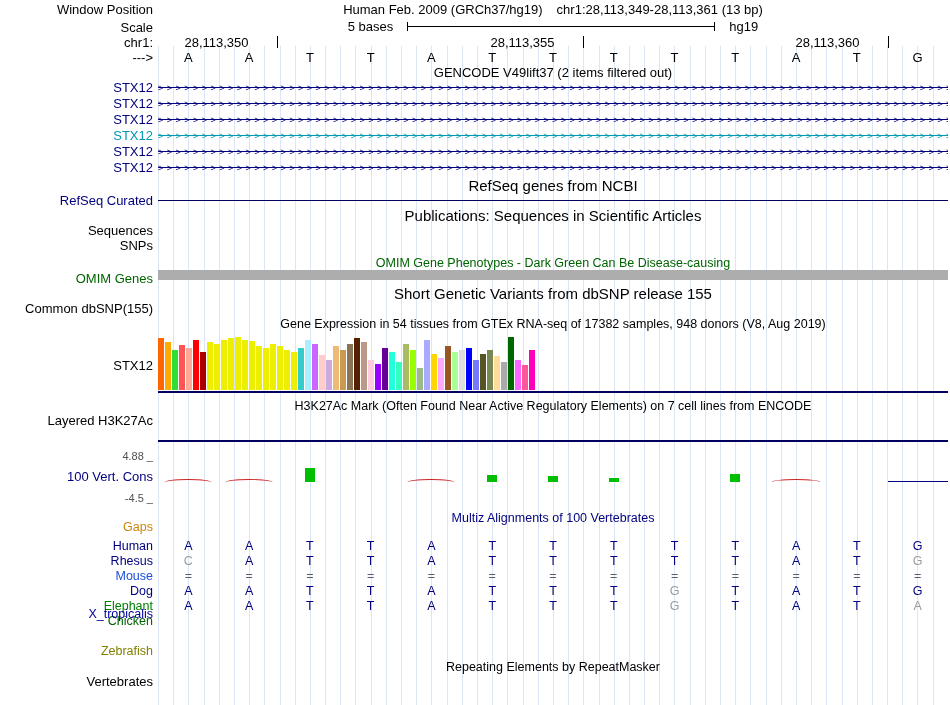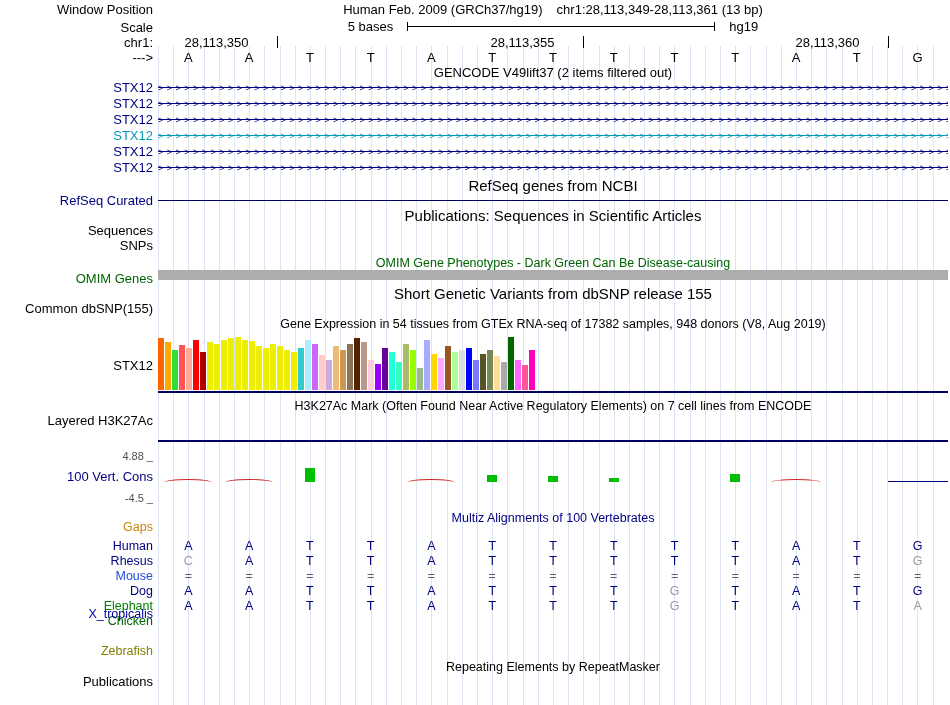--- a/index.html
+++ b/index.html
@@ -151,21 +151,21 @@
   <div class="lbl" style="top:414px">Layered H3K27Ac</div>
   <div class="sep" style="top:440px;height:2px"></div>
 
   <div class="lbl dim" style="top:450px">4.88 _</div>
   <div class="lbl navy" style="top:470px">100 Vert. Cons</div>
   <div class="lbl dim" style="top:492px">-4.5 _</div>
 
   <div class="title mid navy" style="top:512px">Multiz Alignments of 100 Vertebrates</div>
 
   <div class="title mid" style="top:661px">Repeating Elements by RepeatMasker</div>
-  <div class="lbl" style="top:675px">Publications</div>
+  <div class="lbl" style="top:675px">Vertebrates</div>
 <div class="coordnum" style="left: 158px; top: 36px;">28,113,350</div>
     <div style="position: absolute; left: 277px; top: 36px; width: 1px; height: 12px; background: rgb(0, 0, 0);"></div>
     <div class="coordnum" style="left: 464px; top: 36px;">28,113,355</div>
     <div style="position: absolute; left: 583px; top: 36px; width: 1px; height: 12px; background: rgb(0, 0, 0);"></div>
     <div class="coordnum" style="left: 769px; top: 36px;">28,113,360</div>
     <div style="position: absolute; left: 888px; top: 36px; width: 1px; height: 12px; background: rgb(0, 0, 0);"></div>
     <div class="lbl" style="top: 81px; color: rgb(0, 0, 128);">STX12</div>
     <div class="gene-row" style="top: 81px; color: rgb(0, 0, 128);">&gt;&gt;&gt;&gt;&gt;&gt;&gt;&gt;&gt;&gt;&gt;&gt;&gt;&gt;&gt;&gt;&gt;&gt;&gt;&gt;&gt;&gt;&gt;&gt;&gt;&gt;&gt;&gt;&gt;&gt;&gt;&gt;&gt;&gt;&gt;&gt;&gt;&gt;&gt;&gt;&gt;&gt;&gt;&gt;&gt;&gt;&gt;&gt;&gt;&gt;&gt;&gt;&gt;&gt;&gt;&gt;&gt;&gt;&gt;&gt;&gt;&gt;&gt;&gt;&gt;&gt;&gt;&gt;&gt;&gt;&gt;&gt;&gt;&gt;&gt;&gt;&gt;&gt;&gt;&gt;&gt;&gt;&gt;&gt;&gt;&gt;&gt;&gt;&gt;&gt;&gt;&gt;&gt;&gt;&gt;&gt;&gt;&gt;&gt;&gt;&gt;&gt;&gt;&gt;&gt;&gt;&gt;&gt;&gt;&gt;</div>
     <div class="lbl" style="top: 97px; color: rgb(0, 0, 128);">STX12</div>
     <div class="gene-row" style="top: 97px; color: rgb(0, 0, 128);">&gt;&gt;&gt;&gt;&gt;&gt;&gt;&gt;&gt;&gt;&gt;&gt;&gt;&gt;&gt;&gt;&gt;&gt;&gt;&gt;&gt;&gt;&gt;&gt;&gt;&gt;&gt;&gt;&gt;&gt;&gt;&gt;&gt;&gt;&gt;&gt;&gt;&gt;&gt;&gt;&gt;&gt;&gt;&gt;&gt;&gt;&gt;&gt;&gt;&gt;&gt;&gt;&gt;&gt;&gt;&gt;&gt;&gt;&gt;&gt;&gt;&gt;&gt;&gt;&gt;&gt;&gt;&gt;&gt;&gt;&gt;&gt;&gt;&gt;&gt;&gt;&gt;&gt;&gt;&gt;&gt;&gt;&gt;&gt;&gt;&gt;&gt;&gt;&gt;&gt;&gt;&gt;&gt;&gt;&gt;&gt;&gt;&gt;&gt;&gt;&gt;&gt;&gt;&gt;&gt;&gt;&gt;&gt;&gt;&gt;</div>

